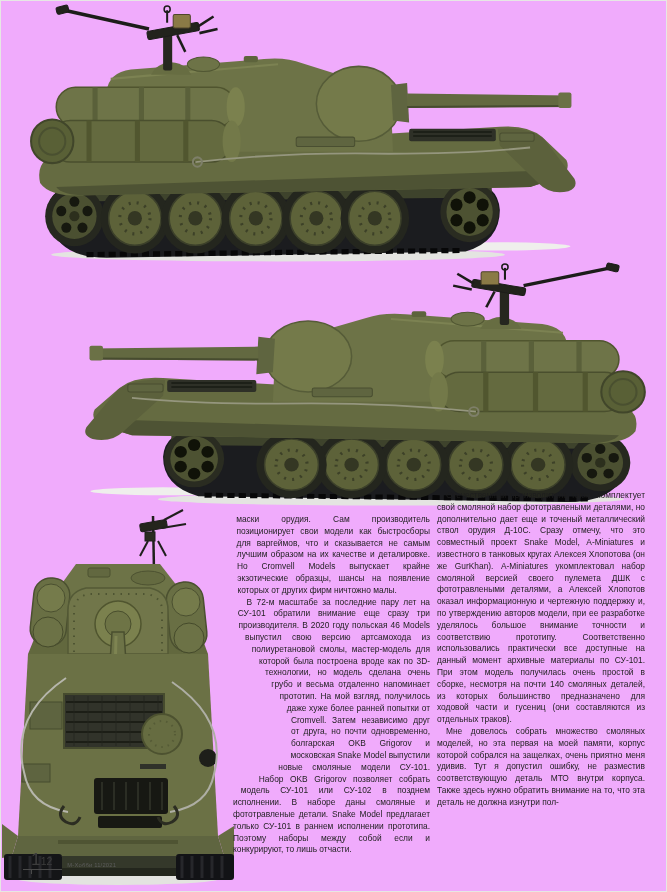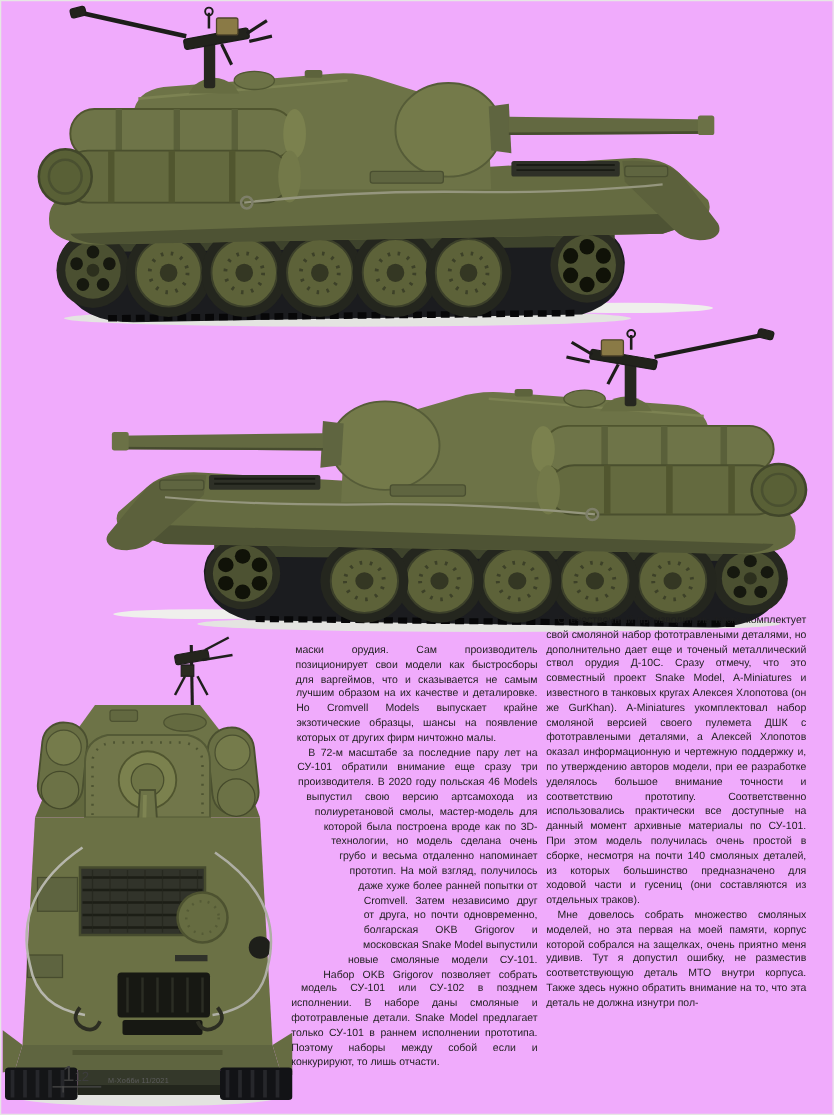--- a/index.html
+++ b/index.html
@@ -32,21 +32,21 @@
   .col2{left:437px;top:490px;width:208px;height:372px;}
   .wrap-spacer{
     float:left;
     width:58px;height:276px;
     shape-outside:polygon(0 0,2px 118px,12px 136px,24px 156px,34px 176px,48px 196px,58px 216px,54px 238px,34px 252px,10px 264px,0 276px);
     shape-margin:3px;
   }
 
   .folio{
     position:absolute;left:30px;top:851px;
-    display:flex;align-items:flex-end;gap:5px;margin-left:19px;
+    display:flex;align-items:flex-end;gap:5px;
   }
   .folio-num{
     position:relative;
     font-size:10.5px;color:#3d3d3d;
     border-bottom:1px solid #4a4a4a;
     padding:0 10px 1px 1px;
     line-height:1;
   }
   .folio-num::first-letter{font-size:165%;}
   .folio-num::before{

